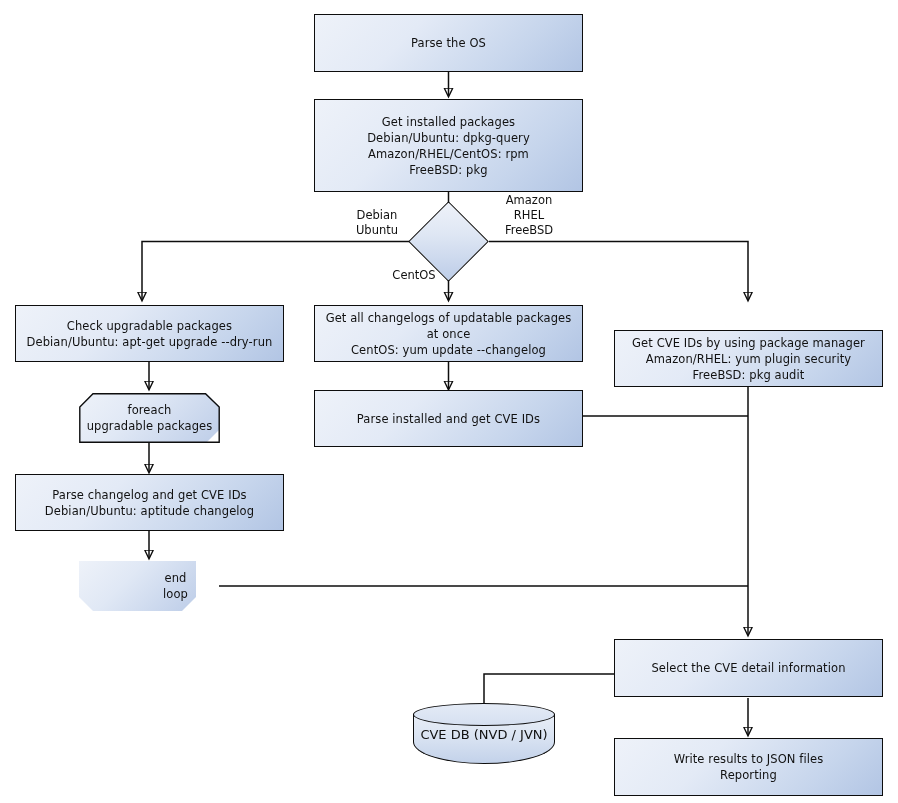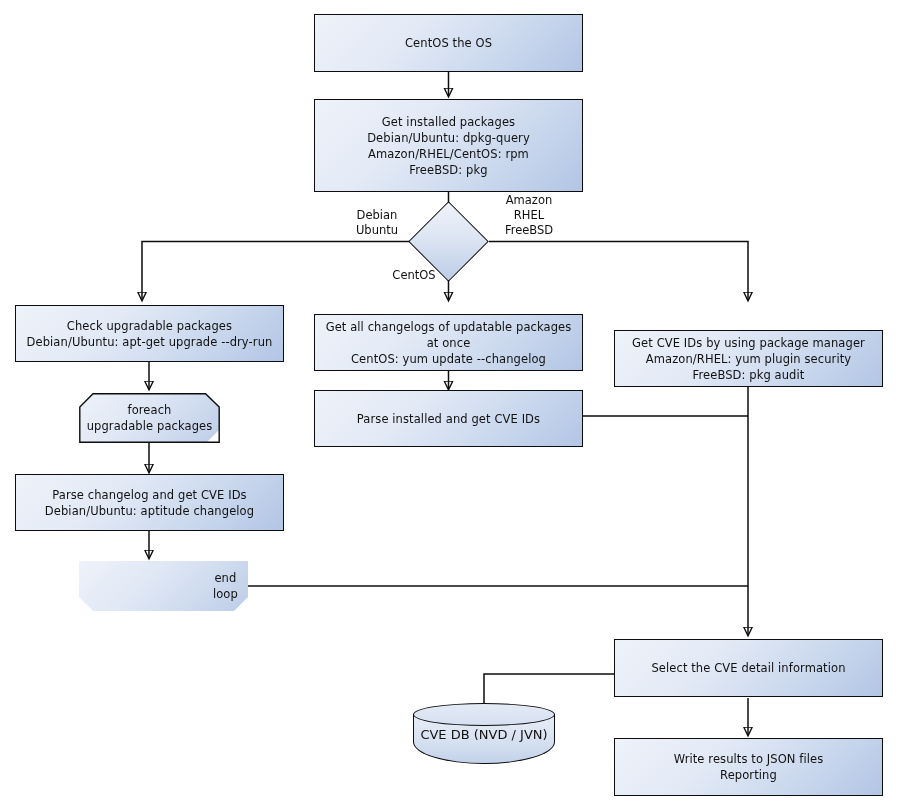--- a/index.html
+++ b/index.html
@@ -150,21 +150,21 @@
     <path d="M 583 416 L 748 416"></path>
 
     <line x1="748" y1="362" x2="748" y2="635" marker-end="url(#arrow)"></line>
 
     <line x1="748" y1="698" x2="748" y2="735" marker-end="url(#arrow)"></line>
 
     <path d="M 484 714 L 484 674 L 615 674"></path>
   </svg>
 
   <div class="node" style="left:314px; top:14px; width:269px; height:58px;">
-    <span class="lbl">CentOS the OS</span>
+    <span class="lbl">Parse the OS</span>
   </div>
 
   <div class="node" style="left:314px; top:99px; width:269px; height:93px;">
     <span class="lbl">Get installed packages
 Debian/Ubuntu: dpkg-query
 Amazon/RHEL/CentOS: rpm
 FreeBSD: pkg</span>
   </div>
 
   <div class="diamond" style="left:420px; top:213px; width:57px; height:57px;"></div>
@@ -188,29 +188,29 @@
     </svg>
     <span class="lbl" style="position:relative; z-index:2;">foreach
 upgradable  packages</span>
   </div>
 
   <div class="node" style="left:15px; top:474px; width:269px; height:57px;text-align:center;">
     <span class="lbl">Parse changelog and get  CVE IDs
 Debian/Ubuntu: aptitude changelog</span>
   </div>
 
-  <div class="node loop-end" style="left:79px; top:561px; width:169px; height:50px;">
+  <div class="node loop-end" style="left:79px; top:561px; width:117px; height:50px;">
     <div class="fill"></div>
     <svg class="edge" viewBox="0 0 141 50" preserveAspectRatio="none">
       <path d="M 0.8 0.8 L 140.2 0.8 L 140.2 36 L 126.5 49.2 L 14 49.2 L 0.8 36 Z" fill="none" stroke="#0d0d0d" stroke-width="1.4"></path>
     </svg>
     <span class="lbl" style="position:relative; z-index:2;">end loop</span>
   </div>
 
-  <div class="node" style="left:314px; top:305px; width:269px; height:57px;margin-top:9px;">
+  <div class="node" style="left:314px; top:305px; width:269px; height:57px;">
     <span class="lbl">Get all changelogs of updatable packages at once
 CentOS: yum update --changelog</span>
   </div>
 
   <div class="node" style="left:314px; top:390px; width:269px; height:57px;">
     <span class="lbl">Parse installed and get CVE IDs</span>
   </div>
 
   <div class="node" style="left:614px; top:290px; width:269px; height:57px;margin-top:40px;">
     <span class="lbl">Get CVE IDs by using package manager

